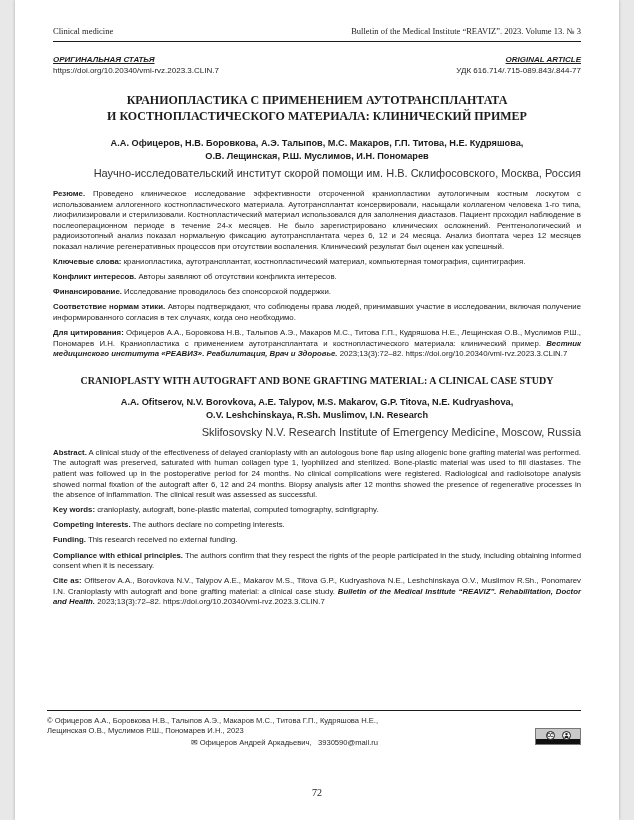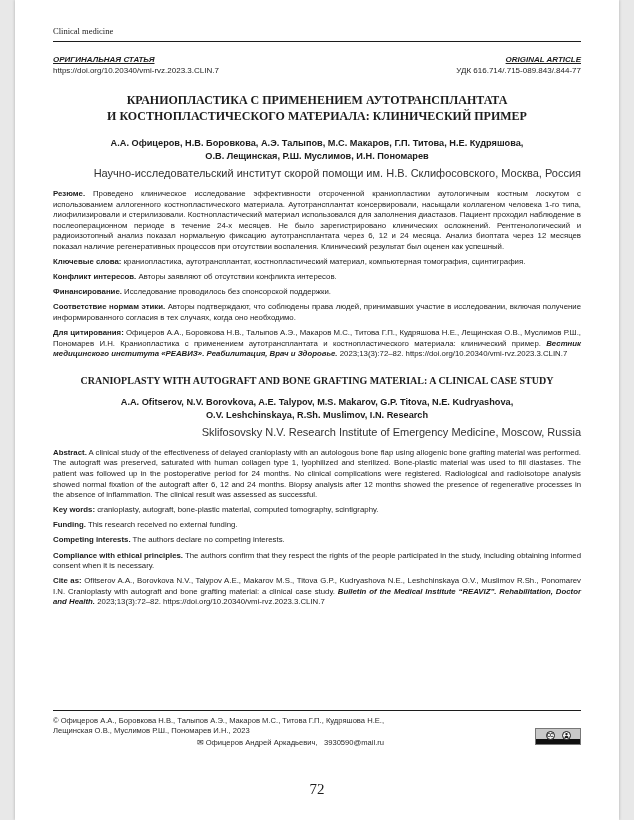--- a/index.html
+++ b/index.html
@@ -33,48 +33,49 @@
   .ab { margin-top:10px; }
   .para { margin:0 0 4.5px 0; font-size:7.8px; line-height:10.6px; text-align:justify; }
   .para b { font-weight:bold; }
   .bi { font-weight:bold; font-style:italic; }
 
   .title-en { margin-top:14px; text-align:center; font-family:"Liberation Serif", serif;
     font-weight:bold; font-size:10px; line-height:14px; }
   .authors-en { margin-top:8px; }
 
   
-  .footer { position:absolute; left:38px; right:38px; top:710px; }
+  .footer { position:absolute; left:32px; right:38px; top:710px; }
   .foot-rule { border:0; border-top:1.8px solid #1c1c1c; margin:0 0 5px 0; }
   .foot-cols { display:flex; justify-content:space-between; align-items:flex-start; }
   .copyright { font-size:7.6px; line-height:10px; color:#2a2a2a; }
   .contact-line { margin-top:2px;text-align:right; }
   .email-link { color:#2a2a2a; text-decoration:none; }
   .mail-icon { font-size:8px; }
 
   
   .cc-badge { margin-top:12px; width:46px; height:17px; background:#c9c9c9; border:1px solid #777;
     position:relative; display:flex; justify-content:center; gap:7px; padding-top:1.5px; box-sizing:border-box; cursor:pointer; }
   .cc-badge::after { content:""; position:absolute; left:0; right:0; bottom:0; height:5px; background:#101010; }
   .cc-circ { width:9px; height:9px; border:1.3px solid #1a1a1a; border-radius:50%; background:#f2f2f2;
     display:flex; align-items:center; justify-content:center; z-index:1; box-sizing:border-box;
     font-weight:bold; font-size:4.5px; color:#1a1a1a; letter-spacing:-0.3px; }
   .cc-circ svg { width:7px; height:7px; fill:#1a1a1a; }
 
   .page-number { position:absolute; left:0; right:0; bottom:22px; text-align:center;
-    font-family:"Liberation Serif", serif; font-size:15px; color:#1c1c1c; }
+    font-family:"Liberation Serif", serif; font-size:10px; color:#1c1c1c; }
 </style>
 </head>
 <body>
 
 <div class="page">
   <div class="content">
 
     <div class="running-head">
       <span>Clinical medicine</span>
+      <span>Bulletin of the Medical Institute “REAVIZ”. 2023. Volume 13. № 3</span>
     </div>
     <hr class="head-rule">
 
     <div class="meta-row">
       <div class="meta-left">
         <div class="article-type">ОРИГИНАЛЬНАЯ СТАТЬЯ</div>
         <a class="doi-link" href="#">https://doi.org/10.20340/vmi-rvz.2023.3.CLIN.7</a>
       </div>
       <div class="meta-right">
         <div class="article-type">ORIGINAL ARTICLE</div>
@@ -106,22 +107,22 @@
 
     <div class="authors authors-en">
       <div>A.A. Ofitserov, N.V. Borovkova, A.E. Talypov, M.S. Makarov, G.P. Titova, N.E. Kudryashova,</div>
       <div>O.V. Leshchinskaya, R.Sh. Muslimov, I.N. Research</div>
     </div>
     <div class="affiliation">Sklifosovsky N.V. Research Institute of Emergency Medicine, Moscow, Russia</div>
 
     <div class="ab">
       <p class="para"><b>Abstract.</b> <span>A clinical study of the effectiveness of delayed cranioplasty with an autologous bone flap using allogenic bone grafting material was performed. The autograft was preserved, saturated with human collagen type 1, lyophilized and sterilized. Bone-plastic material was used to fill diastases. The patient was followed up in the postoperative period for 24 months. No clinical complications were registered. Radiological and radioisotope analysis showed normal fixation of the autograft after 6, 12 and 24 months. Biopsy analysis after 12 months showed the presence of regenerative processes in the absence of inflammation. The clinical result was assessed as successful.</span></p>
       <p class="para"><b>Key words:</b> <span>cranioplasty, autograft, bone-plastic material, computed tomography, scintigraphy.</span></p>
+      <p class="para"><b>Competing interests.</b> <span>The authors declare no competing interests.</span></p>
       <p class="para"><b>Funding.</b> <span>This research received no external funding.</span></p>
-      <p class="para"><b>Competing interests.</b> <span>The authors declare no competing interests.</span></p>
       <p class="para"><b>Compliance with ethical principles.</b> <span>The authors confirm that they respect the rights of the people participated in the study, including obtaining informed consent when it is necessary.</span></p>
       <p class="para"><b>Cite as:</b> <span>Ofitserov A.A., Borovkova N.V., Talypov A.E., Makarov M.S., Titova G.P., Kudryashova N.E., Leshchinskaya O.V., Muslimov R.Sh., Ponomarev I.N. Cranioplasty with autograft and bone grafting material: a clinical case study.</span> <span class="bi">Bulletin of the Medical Institute “REAVIZ”. Rehabilitation, Doctor and Health.</span> <span>2023;13(3):72–82. https://doi.org/10.20340/vmi-rvz.2023.3.CLIN.7</span></p>
     </div>
 
   </div>
 
   <div class="footer">
     <hr class="foot-rule">
     <div class="foot-cols">
       <div class="copyright">

